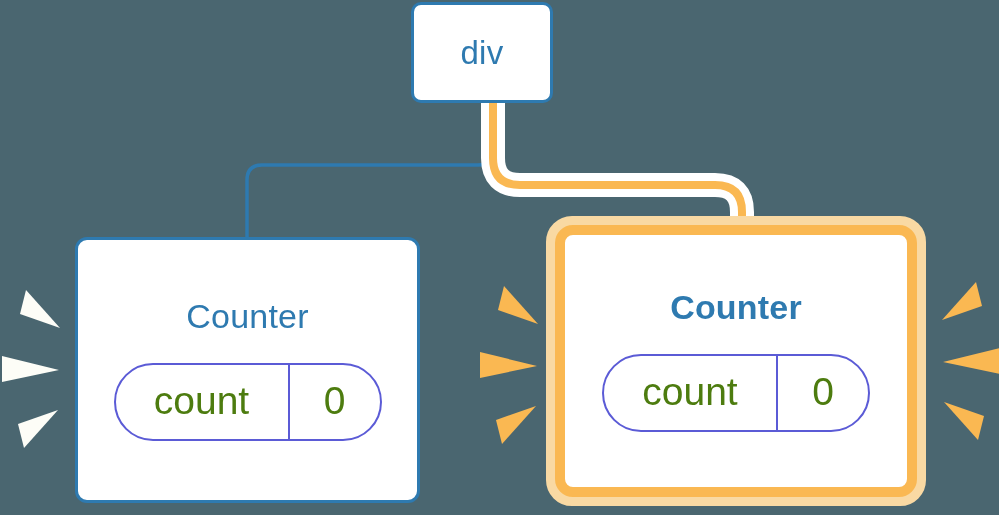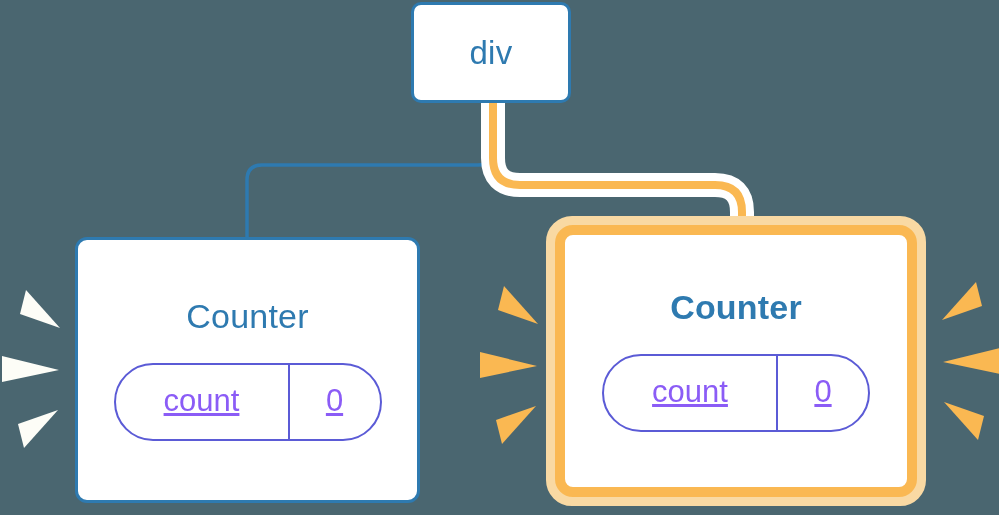--- a/index.html
+++ b/index.html
@@ -33,21 +33,21 @@
     background: #ffffff;
     display: flex;
     flex-direction: column;
     align-items: center;
     justify-content: center;
   }
   
   #div-node {
     left: 411px;
     top: 2px;
-    width: 160px;
+    width: 142px;
     height: 101px;
     border: 3px solid #2e7ab0;
     border-radius: 10px;
     z-index: 6;
   }
   #div-node .node-title {
     color: #2e7ab0;
     font-size: 33px;
     line-height: 1;
     letter-spacing: 0.3px;
@@ -111,24 +111,23 @@
     border-radius: 39px;
     display: flex;
     align-items: stretch;
     background: transparent;
   }
   .pill .pill-key,
   .pill .pill-val {
     display: flex;
     align-items: center;
     justify-content: center;
-    color: #8b5cf6;
-    font-size: 31px;
-    line-height: 1;
-    text-decoration: underline;
+    color: #4d7c0f;
+    font-size: 39px;
+    line-height: 1;
   }
   .pill .pill-key {
     width: 172px;
     padding-bottom: 3px;
   }
   .pill .pill-val {
     width: 90px;
     border-left: 2px solid #5b5bd6;
     padding-bottom: 3px;
   }

